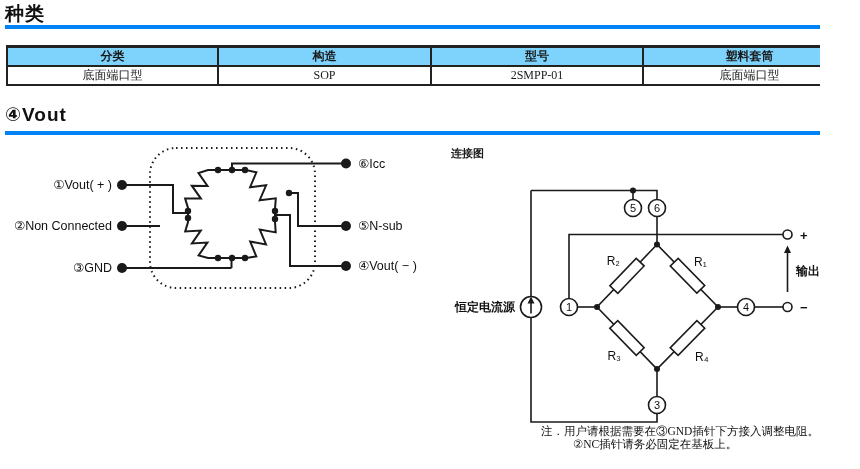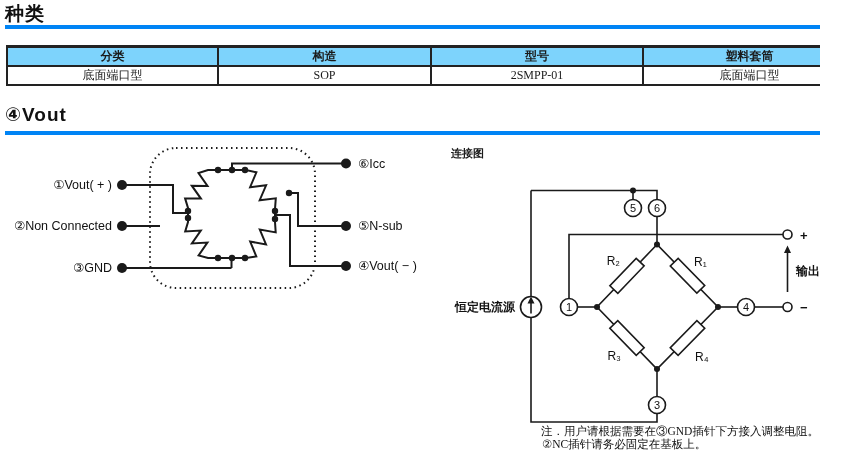--- a/index.html
+++ b/index.html
@@ -24,21 +24,21 @@
   table.spec td{font-family:"Liberation Serif","DejaVu Serif",serif;}
   table.spec{border-top:3px solid #222;}
   
   #pin-svg{position:absolute;left:0;top:140px;}
   #conn-title{position:absolute;left:451px;top:146px;font-size:11px;font-weight:bold;}
   #conn-svg{position:absolute;left:440px;top:165px;}
   #note{
     position:absolute;left:541px;top:425px;font-size:11.5px;line-height:13px;
     font-family:"Liberation Serif","DejaVu Serif",serif;color:#111;
   }
-  #note .l2{margin-left:1px;}
+  #note .l2{margin-left:32px;}
   svg text{fill:#111;font-family:"Liberation Sans","DejaVu Sans",sans-serif;}
   .wire{stroke:#1a1a1a;stroke-width:2;fill:none;}
   .wire-t{stroke:#1a1a1a;stroke-width:1.6;fill:none;}
   .dot{fill:#1a1a1a;}
   .ring{fill:#fff;stroke:#1a1a1a;stroke-width:1.6;}
   .rres{fill:#fff;stroke:#1a1a1a;stroke-width:1.6;}
   .nodetext{font-size:11px;text-anchor:middle;}
   .plabel{font-size:12.5px;}
   .clabel{font-size:12px;font-weight:bold;}
   .rlabel{font-size:12px;}

